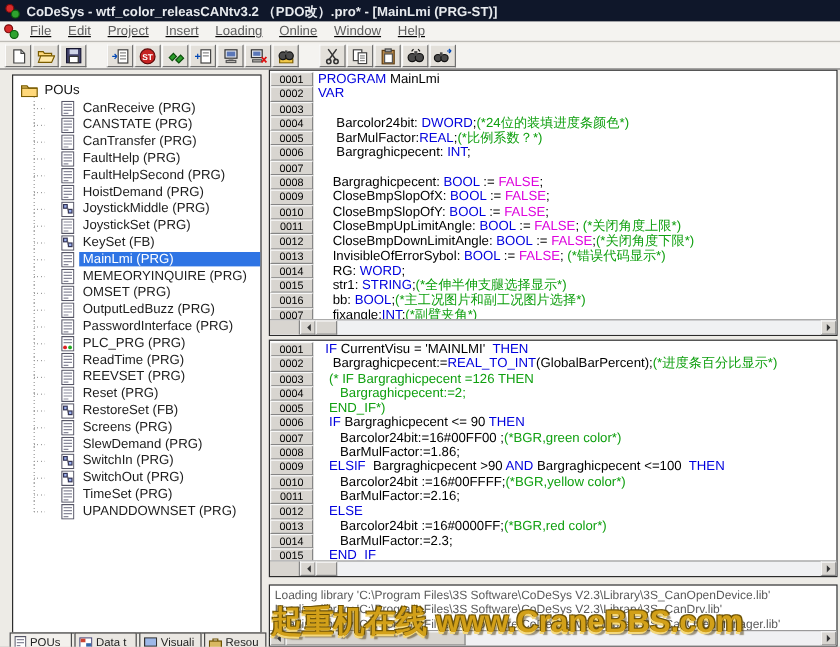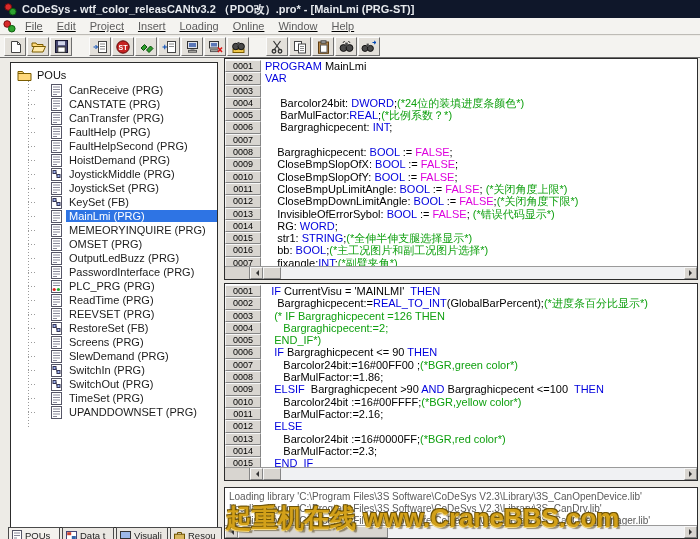--- a/index.html
+++ b/index.html
@@ -485,20 +485,32 @@
               <line x1="2" y1="8" x2="9" y2="8" stroke="#889"></line>
               <line x1="2" y1="10.5" x2="6" y2="10.5" stroke="#889"></line>
             </svg>
           </span>
           <span class="tlabel">REEVSET (PRG)</span>
         </div>
         <div class="tree-item">
           <span class="titem-icon" style="display:inline-flex;flex:none;">
             <svg width="11" height="13" viewBox="0 0 11 13">
               <rect x="0.5" y="0.5" width="10" height="12" fill="#fff" stroke="#556"></rect>
+              <line x1="2" y1="3" x2="9" y2="3" stroke="#889"></line>
+              <line x1="2" y1="5.5" x2="9" y2="5.5" stroke="#889"></line>
+              <line x1="2" y1="8" x2="9" y2="8" stroke="#889"></line>
+              <line x1="2" y1="10.5" x2="6" y2="10.5" stroke="#889"></line>
+            </svg>
+          </span>
+          <span class="tlabel">Reset (PRG)</span>
+        </div>
+        <div class="tree-item">
+          <span class="titem-icon" style="display:inline-flex;flex:none;">
+            <svg width="11" height="13" viewBox="0 0 11 13">
+              <rect x="0.5" y="0.5" width="10" height="12" fill="#fff" stroke="#556"></rect>
               <rect x="2" y="2.5" width="3" height="3" fill="#9ab0ef" stroke="#335"></rect>
               <rect x="6" y="6.5" width="3" height="3" fill="#9ab0ef" stroke="#335"></rect>
               <line x1="5" y1="4" x2="6" y2="8" stroke="#556"></line>
             </svg>
           </span>
           <span class="tlabel">RestoreSet (FB)</span>
         </div>
         <div class="tree-item">
           <span class="titem-icon" style="display:inline-flex;flex:none;">
             <svg width="11" height="13" viewBox="0 0 11 13">

